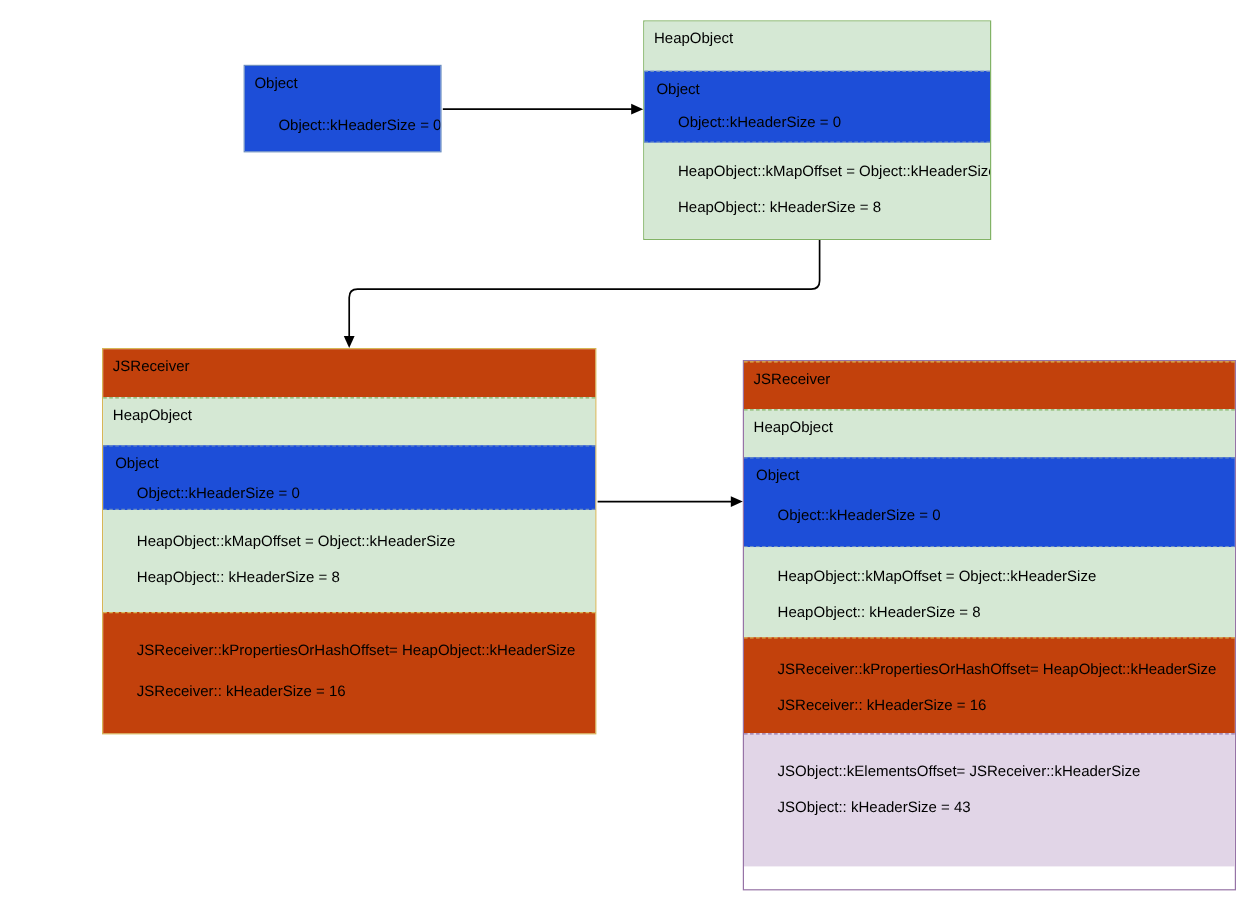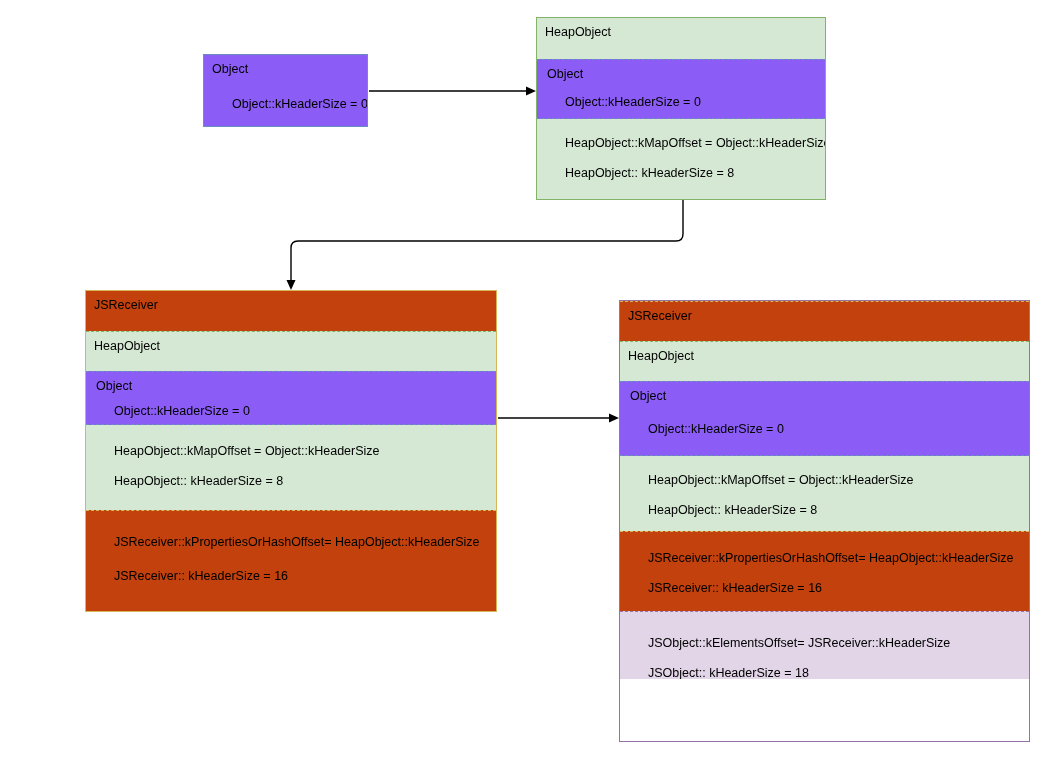--- a/index.html
+++ b/index.html
@@ -51,21 +51,21 @@
   }
   .band-line {
     position: absolute;
     left: 28px;
     font-size: 12.5px;
     line-height: 14px;
     white-space: nowrap;
   }
 
   
-  .c-blue   { background: #8b5cf6; }
+  .c-blue   { background: #1d4ed8; }
   .c-green  { background: #d5e8d4; }
   .c-yellow { background: #c2410c; }
   .c-purple { background: #e1d5e7; }
 
   .b-blue   { border: 1px solid #6c8ebf; }
   .b-green  { border: 1px solid #82b366; }
   .b-yellow { border: 1px solid #d6b656; }
   .b-purple { border: 1px solid #9673a6; }
 
   
@@ -138,23 +138,23 @@
       <span class="band-line" style="top:40px;">Object::kHeaderSize = 0</span>
     </div>
     <div class="band c-green" style="height:75px;">
       <span class="band-line" style="top:17px;">HeapObject::kMapOffset = Object::kHeaderSize</span>
       <span class="band-line" style="top:47px;">HeapObject:: kHeaderSize = 8</span>
     </div>
     <div class="band c-yellow sub-yellow" style="height:80px;">
       <span class="band-line" style="top:19px;">JSReceiver::kPropertiesOrHashOffset= HeapObject::kHeaderSize</span>
       <span class="band-line" style="top:49px;">JSReceiver:: kHeaderSize = 16</span>
     </div>
-    <div class="band c-purple sub-purple" style="height:68px;">
+    <div class="band c-purple sub-purple" style="height:111px;">
       <span class="band-line" style="top:24px;">JSObject::kElementsOffset= JSReceiver::kHeaderSize</span>
-      <span class="band-line" style="top:54px;">JSObject:: kHeaderSize = 18</span>
+      <span class="band-line" style="top:54px;">JSObject:: kHeaderSize = 43</span>
     </div>
   </div>
 
   <svg class="conn" style="left:0; top:0;" width="1050" height="761">
     <line x1="369" y1="91" x2="529" y2="91"></line>
     <polygon points="536,91 526,86.5 526,95.5"></polygon>
   </svg>
 
   <svg class="conn" style="left:0; top:0;" width="1050" height="761">
     <path d="M 683,200 L 683,234 Q 683,241 676,241 L 298,241 Q 291,241 291,248 L 291,282"></path>

